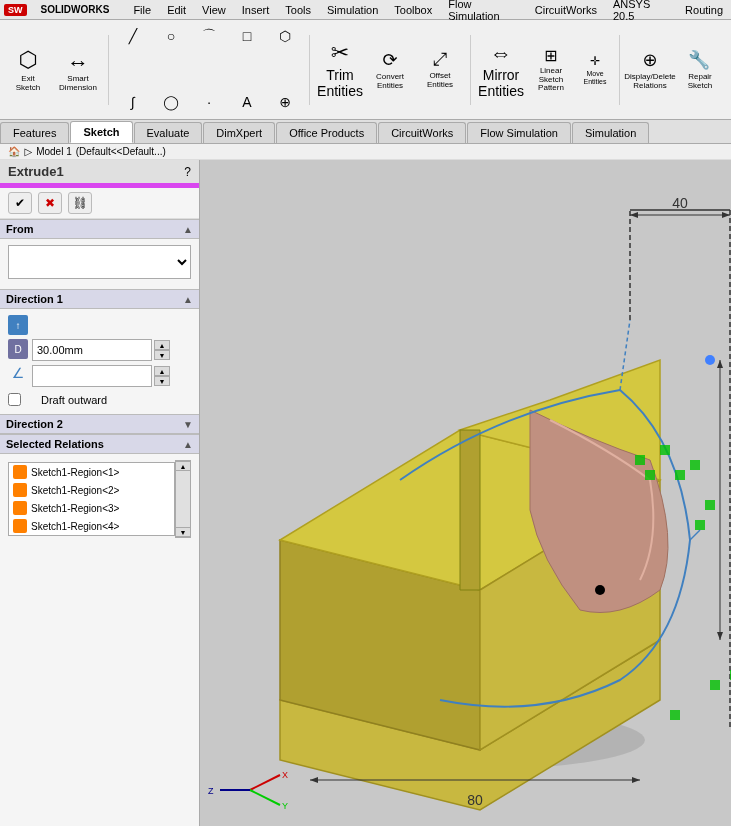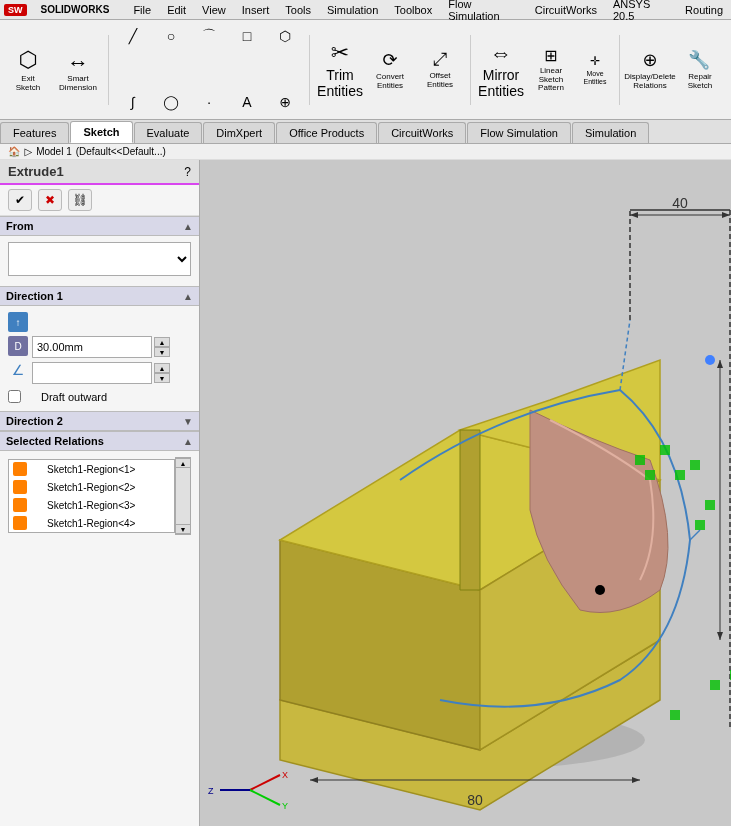--- a/index.html
+++ b/index.html
@@ -121,21 +121,21 @@
       flex-direction: column;
       overflow: hidden;
     }
 
     #panel-header {
       background: #e0e0e0;
       padding: 4px 8px;
       display: flex;
       align-items: center;
       justify-content: space-between;
-      border-bottom: 2px solid #d946ef;
+      border-bottom: 5px solid #d946ef;
       gap: 12px;
     }
 
     #panel-title {
       font-size: 13px;
       font-weight: bold;
       color: #333;
     }
 
     #panel-icons {
@@ -258,21 +258,21 @@
 
     .contour-list {
       border: 1px solid #aaa;
       background: white;
       margin: 2px 0;
     }
     .contour-item {
       padding: 2px 4px;
       display: flex;
       align-items: center;
-      gap: 20px;
+      gap: 4px;
       font-size: 10px;
       cursor: pointer;
     }
     .contour-icon {
       width: 14px;
       height: 14px;
       background: #ff8000;
       border-radius: 2px;
       display: inline-block;
     }

